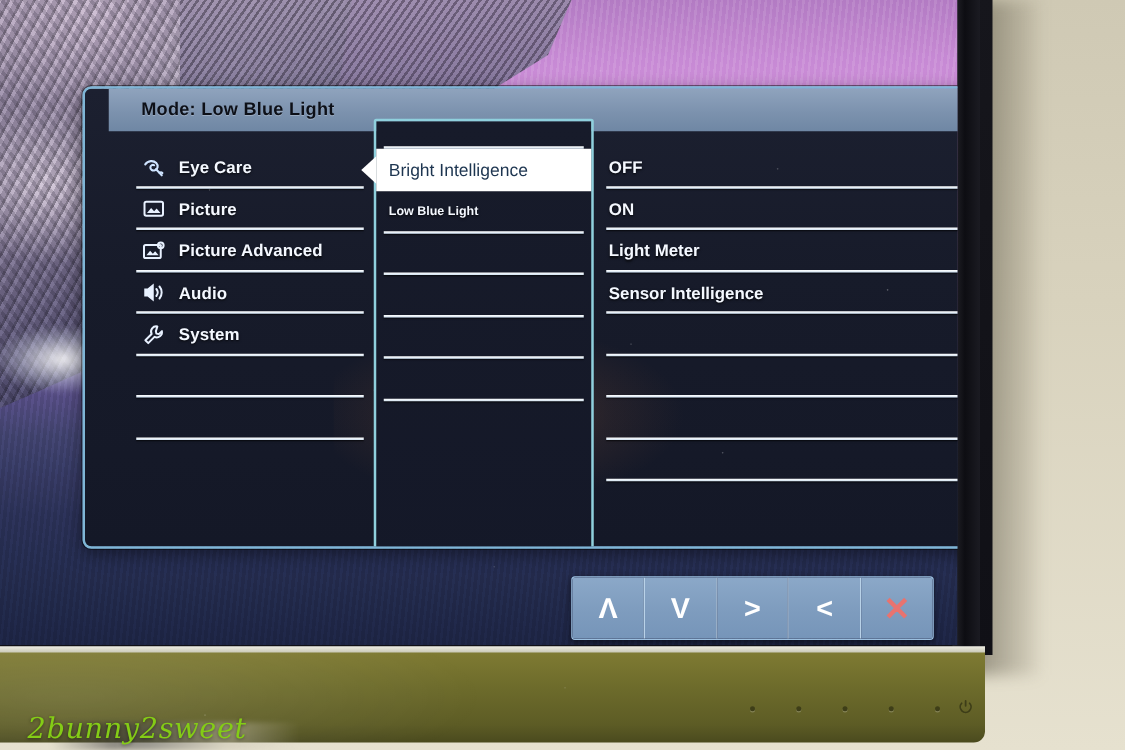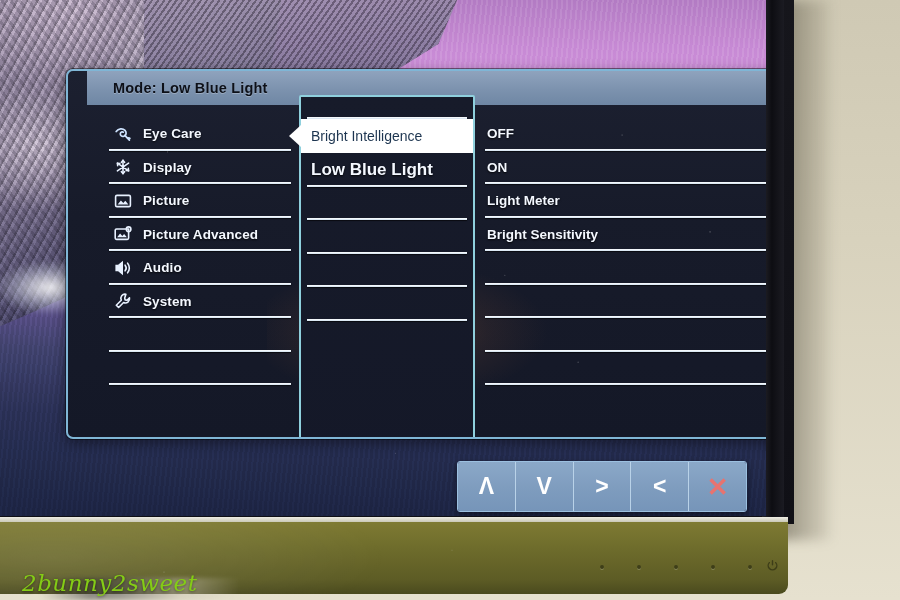--- a/index.html
+++ b/index.html
@@ -163,21 +163,21 @@
     height:33.5px; display:flex; align-items:center; padding:0 6px 0 10px;
     position:relative;
   }
   .sub-row::after{
     content:""; position:absolute; left:6px; right:6px; bottom:0;
     height:2px; background:linear-gradient(180deg,#ffffff 0%,#cfe0ef 100%);
     box-shadow:0 1px 1px rgba(0,0,0,.6);
   }
   .sub-row.spacer-top{ height:22px; }
   .sub-row.spacer-top::after{ left:6px; right:6px; }
-  .sub-label{ color:#f4f8ff; font-size:17px; font-weight:bold;
+  .sub-label{ color:#f4f8ff; font-size:10px; font-weight:bold;
               text-shadow:0 1px 2px rgba(0,0,0,.85); white-space:nowrap; }
   .sub-row.selected{
     background:#ffffff; height:34px;
   }
   .sub-row.selected::after{ display:none; }
   .sub-row.selected .sub-label{
     color:#1d3550; font-weight:normal; font-size:14px; text-shadow:none;
   }
   .sel-arrow{
     position:absolute; left:-12px; top:50%; transform:translateY(-50%);
@@ -290,31 +290,20 @@
               <span class="nav-ico">
                 <svg viewBox="0 0 20 20" width="20" height="20" fill="none" stroke="#cfe4ff" stroke-width="1.7" stroke-linecap="round">
                   <path d="M3.2 7.5c2.2-3.2 6.6-3.4 8.8-1.1 1.9 2 1.3 5-1.1 5.8-2 .7-3.8-.7-3.6-2.5.2-1.5 1.9-2.3 3-1.5"></path>
                   <path d="M11.8 11.4c1.9 1.9 3.3 3.4 4.6 4.8"></path>
                   <path d="M14.6 14.2c.9-.5 1.7-.4 2.3.2"></path>
                 </svg>
               </span>
               <span class="nav-label">Eye Care</span>
             </div>
 
-            <div class="nav-row">
-              <span class="nav-ico">
-                <svg viewBox="0 0 20 20" width="20" height="20" fill="none" stroke="#e8f1ff" stroke-width="1.6" stroke-linecap="round">
-                  <path d="M10 3.4v13.2M4.4 6.2l11.2 7.6M15.6 6.2L4.4 13.8"></path>
-                  <path d="M10 3.4l-1.6 1.9M10 3.4l1.6 1.9M10 16.6l-1.6-1.9M10 16.6l1.6-1.9"></path>
-                  <path d="M4.4 6.2l.3 2.4M4.4 6.2l2.4.3M15.6 13.8l-.3-2.4M15.6 13.8l-2.4-.3"></path>
-                  <circle cx="10" cy="10" r="1.4" fill="#e8f1ff" stroke="none"></circle>
-                </svg>
-              </span>
-              <span class="nav-label">Display</span>
-            </div>
 
             <div class="nav-row">
               <span class="nav-ico">
                 <svg viewBox="0 0 20 20" width="20" height="20" fill="none" stroke="#e8f1ff" stroke-width="1.6">
                   <rect x="2.6" y="4.4" width="14.8" height="11.2" rx="1.4"></rect>
                   <path d="M4.6 13.4l3.3-4 2.4 2.6 2-2.2 3.1 3.6z" fill="#e8f1ff" stroke="none"></path>
                 </svg>
               </span>
               <span class="nav-label">Picture</span>
             </div>
@@ -395,21 +384,21 @@
 
             <div class="val-row">
               <span class="val-label">ON</span>
             </div>
 
             <div class="val-row">
               <span class="val-label">Light Meter</span>
             </div>
 
             <div class="val-row">
-              <span class="val-label">Bright Sensitivity</span>
+              <span class="val-label">Sensor Intelligence</span>
             </div>
 
             <div class="val-row">
               <span class="val-label"></span>
             </div>
             <div class="val-row">
               <span class="val-label"></span>
             </div>
             <div class="val-row">
               <span class="val-label"></span>

